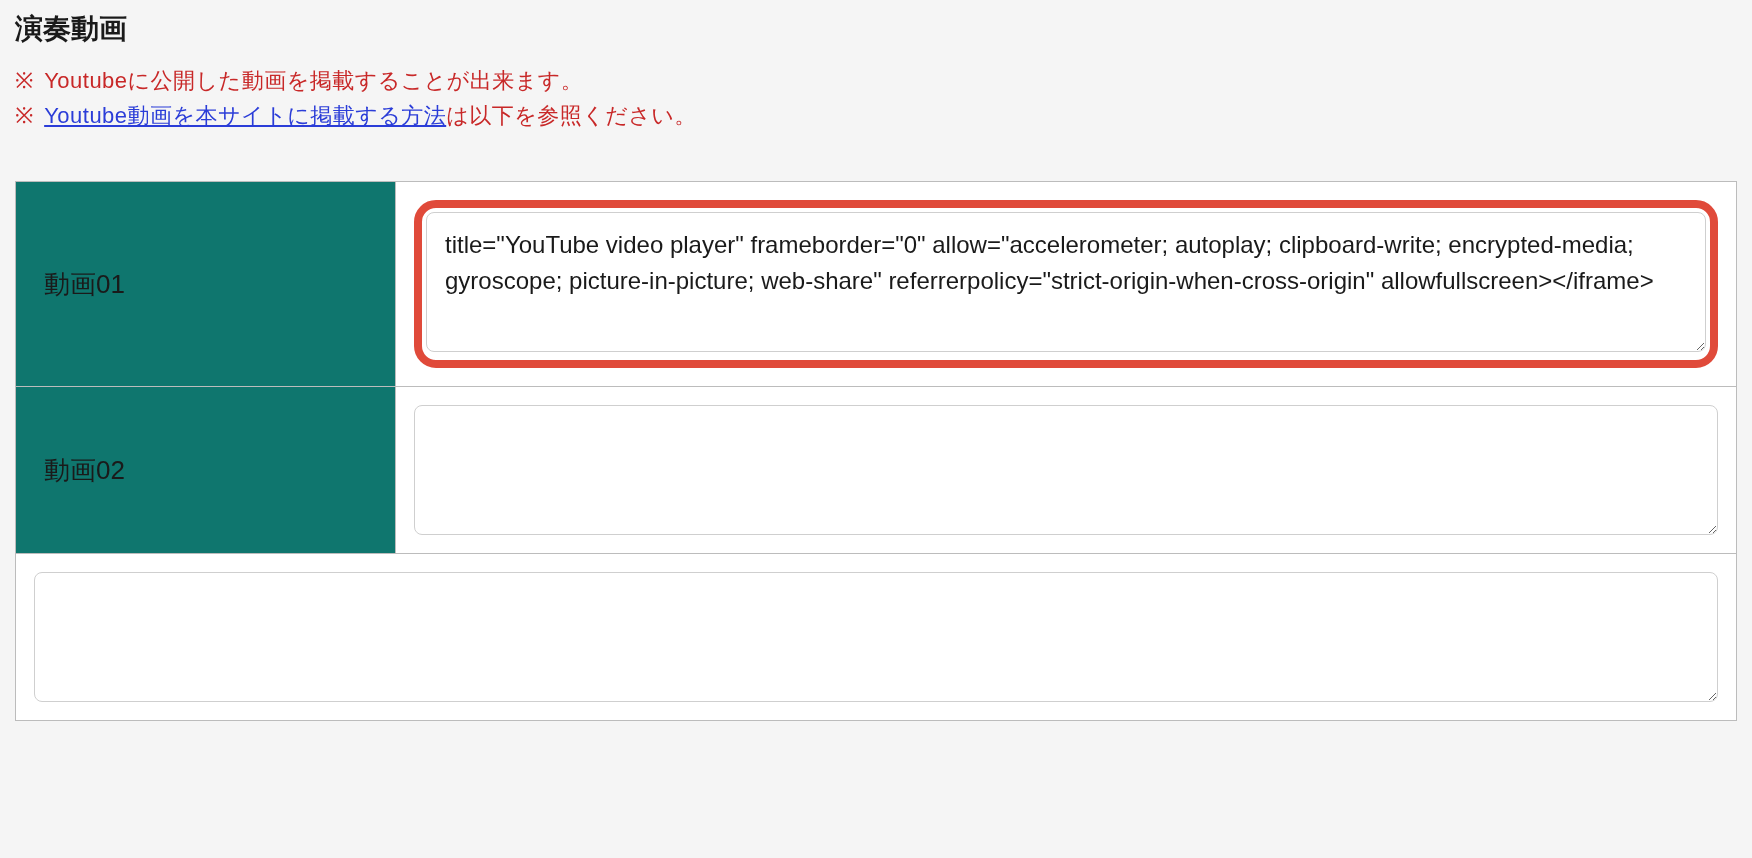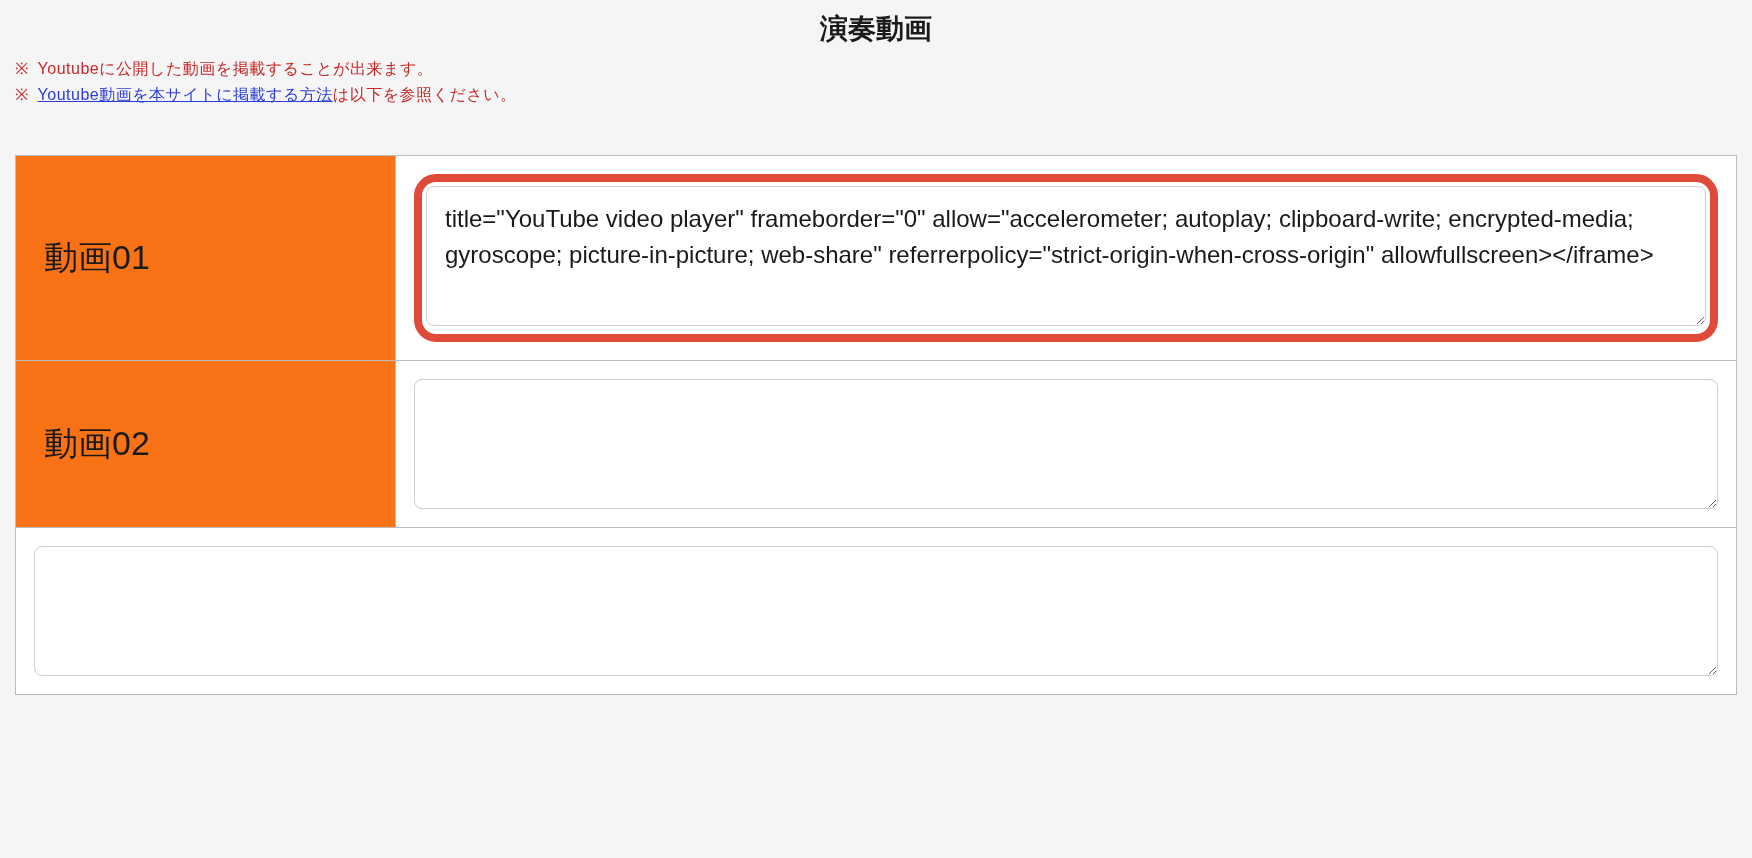--- a/index.html
+++ b/index.html
@@ -9,25 +9,24 @@
     }
     body {
       font-family: "Hiragino Kaku Gothic ProN", "ヒラギノ角ゴ ProN", Meiryo, sans-serif;
       background: #f5f5f5;
       padding: 10px 15px;
     }
     .section-title {
       font-size: 28px;
       font-weight: bold;
       color: #1a1a1a;
-      margin-bottom: 8px;
-      text-align: center;
+      margin-bottom: 15px;
     }
     .notice {
-      font-size: 16px;
+      font-size: 22px;
       color: #c82828;
       line-height: 1.6;
       letter-spacing: 0.5px;
     }
     .notice .prefix {
       margin-right: 4px;
     }
     .notice a {
       color: #2b3dd8;
       text-decoration: underline;
@@ -47,24 +46,24 @@
     }
     .form-row:last-child {
       border-bottom: none;
     }
     .label-cell {
       width: 380px;
       min-width: 380px;
       display: flex;
       align-items: center;
       padding: 0 28px;
-      font-size: 34px;
+      font-size: 26px;
       font-weight: 500;
       color: #1a1a1a;
-      background: #f97316;
+      background: #0f766e;
       border-right: 1px solid #bcbcbc;
     }
     .input-cell {
       flex: 1;
       padding: 18px 18px;
       background: #ffffff;
       display: flex;
       align-items: center;
     }
     textarea {

